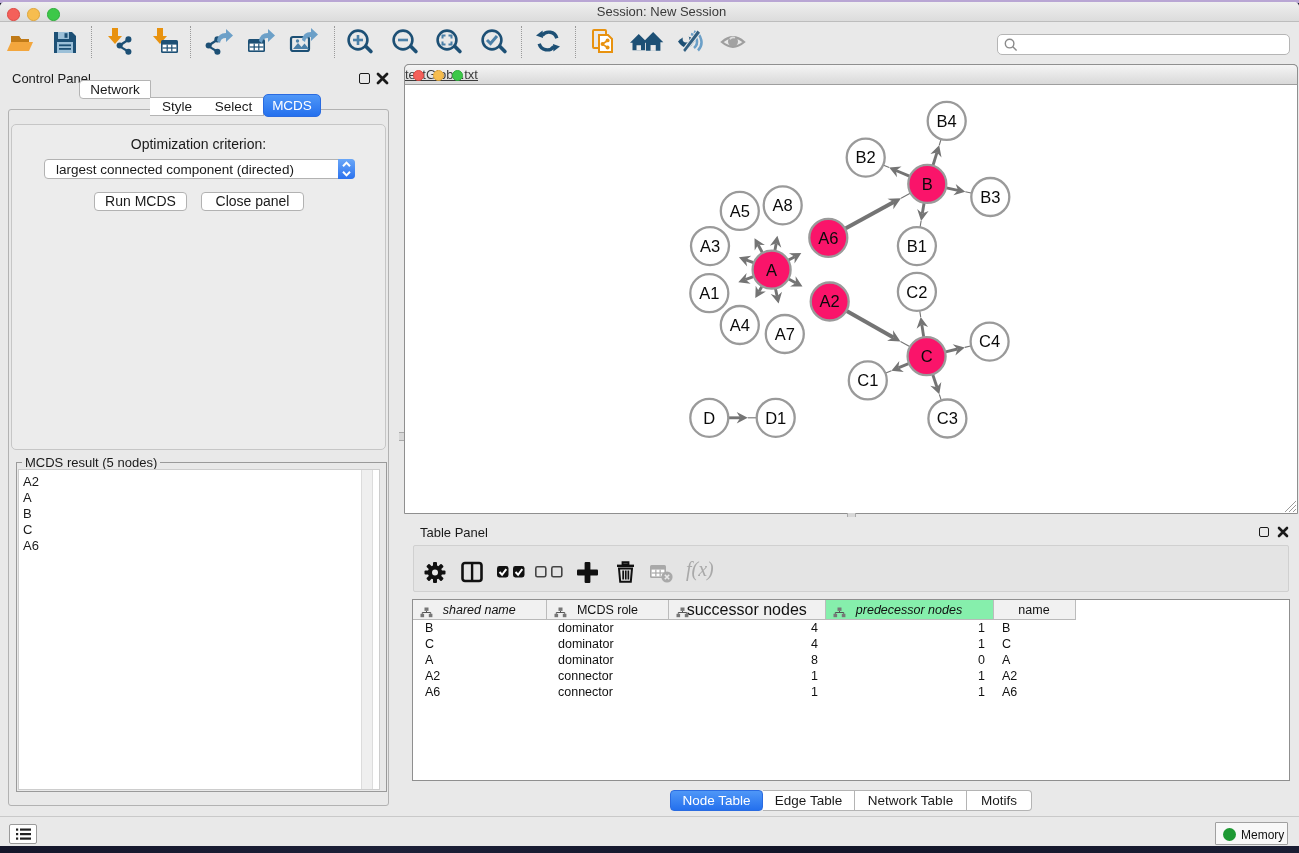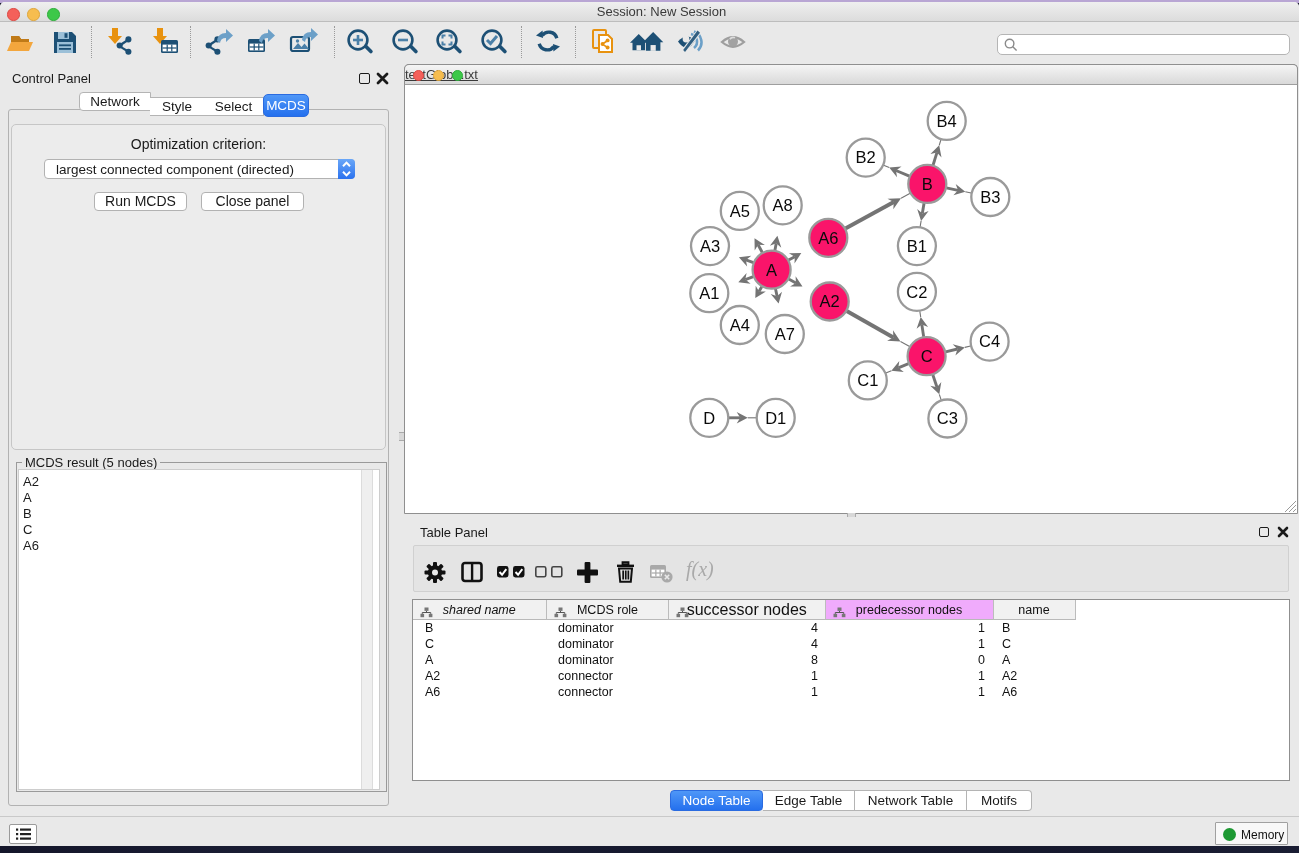--- a/index.html
+++ b/index.html
@@ -169,24 +169,24 @@
       <circle cx="5.6" cy="5.6" r="4.3" fill="none" stroke="#8a8a8a" stroke-width="1.4"></circle>
       <path d="M8.8 8.8 L12.6 12.6" stroke="#8a8a8a" stroke-width="1.4"></path>
     </svg>
 </div>
 <div class="abs" style="left:12px;top:71px;font-size:13px;color:#1a1a1a;">Control Panel</div>
 <div class="abs" style="left:359px;top:73px;width:11px;height:11px;border:1.6px solid #1a1a1a;border-radius:2px;"></div>
 <svg class="abs" width="13" height="13" viewBox="0 0 13 13" style="left:376px;top:72px">
     <path d="M2 2 L11 11 M11 2 L2 11" stroke="#1a1a1a" stroke-width="2.8" stroke-linecap="round"></path>
   </svg>
 <div class="abs" style="left:8px;top:109px;width:381px;height:697px;border:1px solid #b2b2b2;border-radius:3px;background:#e9e9e9;"></div>
-<div class="tab" style="left:79px;top:92px;width:72px;height:19px;line-height:18px;border-radius:4px 0 0 4px;">Network</div>
+<div class="tab" style="left:79px;top:80px;width:72px;height:19px;line-height:18px;border-radius:4px 0 0 4px;">Network</div>
 <div class="tab" style="left:150px;top:97px;width:55px;height:19px;line-height:18px;border-left:none;">Style</div>
 <div class="tab" style="left:204px;top:97px;width:60px;height:19px;line-height:18px;border-left:none;">Select</div>
-<div class="tab sel" style="left:263px;top:94px;width:46px;height:23px;line-height:22px;border-radius:5px;">MCDS</div>
+<div class="tab sel" style="left:263px;top:94px;width:58px;height:23px;line-height:22px;border-radius:5px;">MCDS</div>
 <div class="abs" style="left:11px;top:124px;width:375px;height:326px;background:#ececec;border:1px solid #c6c6c6;border-radius:5px;"></div>
 <div class="abs" style="left:11px;top:136px;width:375px;text-align:center;font-size:14px;color:#1a1a1a;">Optimization criterion:</div>
 <div class="abs" style="left:44px;top:159px;width:311px;height:20px;background:#fff;border:1px solid #b2b2b2;border-radius:4px;">
 <div style="position:absolute;left:11px;top:1px;font-size:13.5px;color:#1a1a1a;line-height:18px;">largest connected component (directed)</div>
 <div style="position:absolute;right:-1px;top:-1px;width:17px;height:20px;background:linear-gradient(#6aa7f8,#2b72ef);border-radius:0 4px 4px 0;">
 <svg width="17" height="20" viewBox="0 0 17 20">
         <path d="M5 7.2 L8.5 3.6 L12 7.2" fill="none" stroke="#fff" stroke-width="2"></path>
         <path d="M5 12.8 L8.5 16.4 L12 12.8" fill="none" stroke="#fff" stroke-width="2"></path>
       </svg>
 </div>
@@ -401,21 +401,21 @@
 <div style="position:absolute;left:7px;top:4px;"><svg width="13" height="11" viewBox="0 0 13 11">
         <g fill="none" stroke="#555" stroke-width="1">
 <rect x="4.5" y="0.5" width="4" height="3.4" fill="#777" stroke="none"></rect>
 <rect x="0.5" y="6.8" width="3.6" height="3.4" fill="#777" stroke="none"></rect>
 <rect x="8.8" y="6.8" width="3.6" height="3.4" fill="#777" stroke="none"></rect>
 <path d="M6.5 4 v1.5 M2.3 6.8 V5.5 h8.4 v1.3"></path>
         </g>
       </svg></div>
     <div style="text-align:center;font-size:16px;color:#111;line-height:20px;">successor nodes</div>
   </div>
-<div class="abs" style="left:825.5px;top:600px;width:168.0px;height:20px;background:#f0abfc;border-right:1px solid #bcbcbc;border-bottom:1px solid #b9b9b9;">
+<div class="abs" style="left:825.5px;top:600px;width:168.0px;height:20px;background:#86efac;border-right:1px solid #bcbcbc;border-bottom:1px solid #b9b9b9;font-style:italic;">
 <div style="position:absolute;left:7px;top:4px;"><svg width="13" height="11" viewBox="0 0 13 11">
         <g fill="none" stroke="#555" stroke-width="1">
 <rect x="4.5" y="0.5" width="4" height="3.4" fill="#777" stroke="none"></rect>
 <rect x="0.5" y="6.8" width="3.6" height="3.4" fill="#777" stroke="none"></rect>
 <rect x="8.8" y="6.8" width="3.6" height="3.4" fill="#777" stroke="none"></rect>
 <path d="M6.5 4 v1.5 M2.3 6.8 V5.5 h8.4 v1.3"></path>
         </g>
       </svg></div>
     <div style="text-align:center;font-size:12.5px;color:#111;line-height:20px;">predecessor nodes</div>
   </div>

